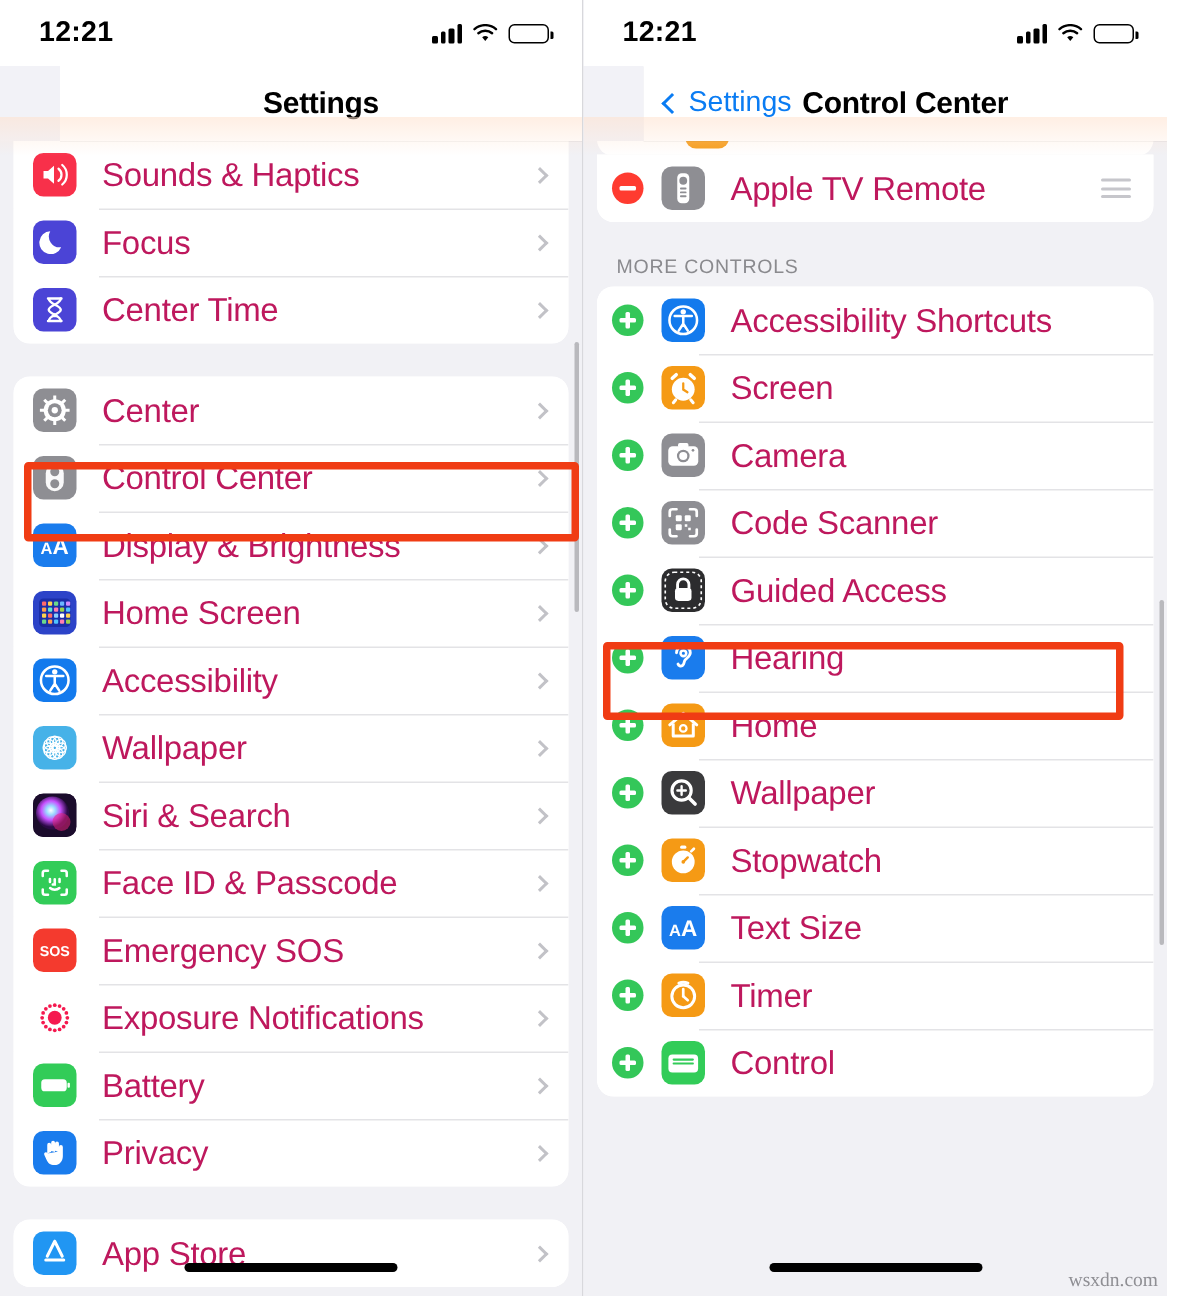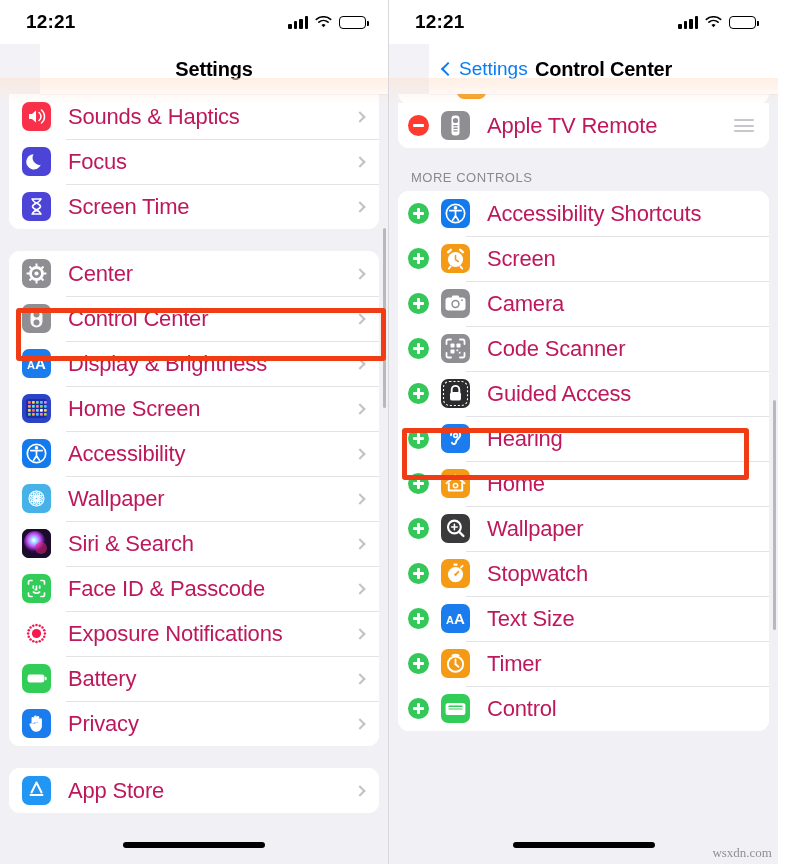--- a/index.html
+++ b/index.html
@@ -316,21 +316,21 @@
             <div class="disclosure"></div>
           </div>
           <div class="row">
             <div class="ico" style="background: rgb(75, 68, 214);">
               <svg class="g" viewBox="0 0 29 29">
                 <path d="M10 7h9M10 22h9M10.5 7c0 4 8 4.5 8 7.5s-8 3.5-8 7.5" stroke="#ffffff" stroke-width="1.6" fill="none" stroke-linecap="round"></path>
                 <path d="M18.5 7c0 4-8 4.5-8 7.5s8 3.5 8 7.5" stroke="#ffffff" stroke-width="1.6" fill="none" stroke-linecap="round"></path>
                 <path d="M12 19.5h5l-2.5-3z" fill="#ffffff"></path>
               </svg>
             </div>
-            <div class="label">Screen Time</div>
+            <div class="label">Center Time</div>
             <div class="disclosure"></div>
           </div>
         </div>
       <div class="gap"></div>
       <div class="group" id="lg2">
           <div class="row">
             <div class="ico" style="background: rgb(142, 142, 147);">
               <svg class="g" viewBox="0 0 29 29">
                 <g fill="#ffffff">
                   <circle cx="14.5" cy="14.5" r="7.4"></circle>
@@ -457,20 +457,29 @@
                   <path d="M6.5 10V8a1.5 1.5 0 0 1 1.5-1.5h2M19 6.5h2A1.5 1.5 0 0 1 22.5 8v2M22.5 19v2a1.5 1.5 0 0 1-1.5 1.5h-2M10 22.5H8A1.5 1.5 0 0 1 6.5 21v-2"></path>
                   <path d="M11.3 12v2M17.7 12v2M14.5 12.2v3.4h-1.3"></path>
                   <path d="M11.4 18c1.7 1.5 4.5 1.5 6.2 0"></path>
                 </g>
               </svg>
             </div>
             <div class="label">Face ID &amp; Passcode</div>
             <div class="disclosure"></div>
           </div>
           <div class="row">
+            <div class="ico" style="background: rgb(244, 58, 46);">
+              <svg class="g" viewBox="0 0 29 29">
+                <text x="14.5" y="18.5" text-anchor="middle" font-family="Liberation Sans, sans-serif" font-size="9.5" font-weight="700" fill="#ffffff">SOS</text>
+              </svg>
+            </div>
+            <div class="label">Emergency SOS</div>
+            <div class="disclosure"></div>
+          </div>
+          <div class="row">
             <div class="ico" style="background: rgb(255, 255, 255);">
               <svg class="g" viewBox="0 0 29 29">
                 <rect width="29" height="29" fill="#ffffff"></rect>
                 <circle cx="14.5" cy="14.5" r="4.6" fill="#f5194f"></circle>
                 <circle cx="22.9" cy="14.5" r="1.25" fill="#f5194f"></circle>
                 <circle cx="22.26058807309481" cy="17.714540831866753" r="1.25" fill="#f5194f"></circle>
                 <circle cx="20.439696961967" cy="20.439696961966998" r="1.25" fill="#f5194f"></circle>
                 <circle cx="17.714540831866756" cy="22.26058807309481" r="1.25" fill="#f5194f"></circle>
                 <circle cx="14.5" cy="22.9" r="1.25" fill="#f5194f"></circle>
                 <circle cx="11.285459168133247" cy="22.26058807309481" r="1.25" fill="#f5194f"></circle>

